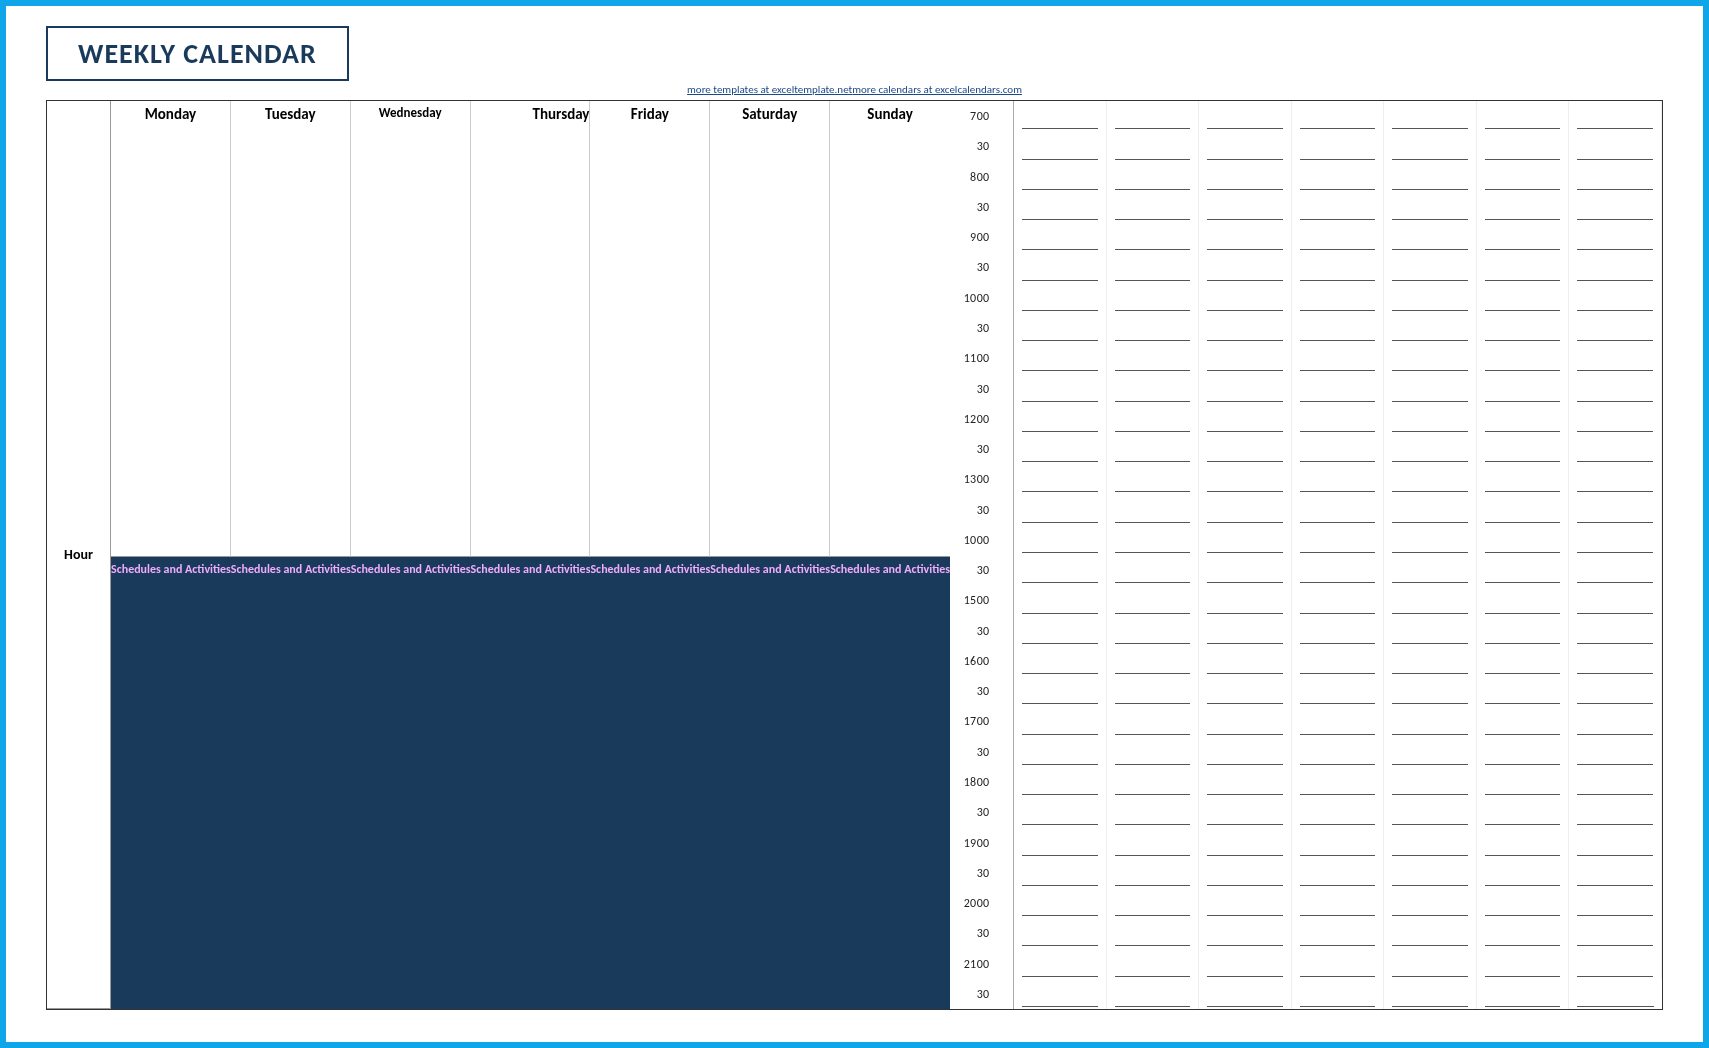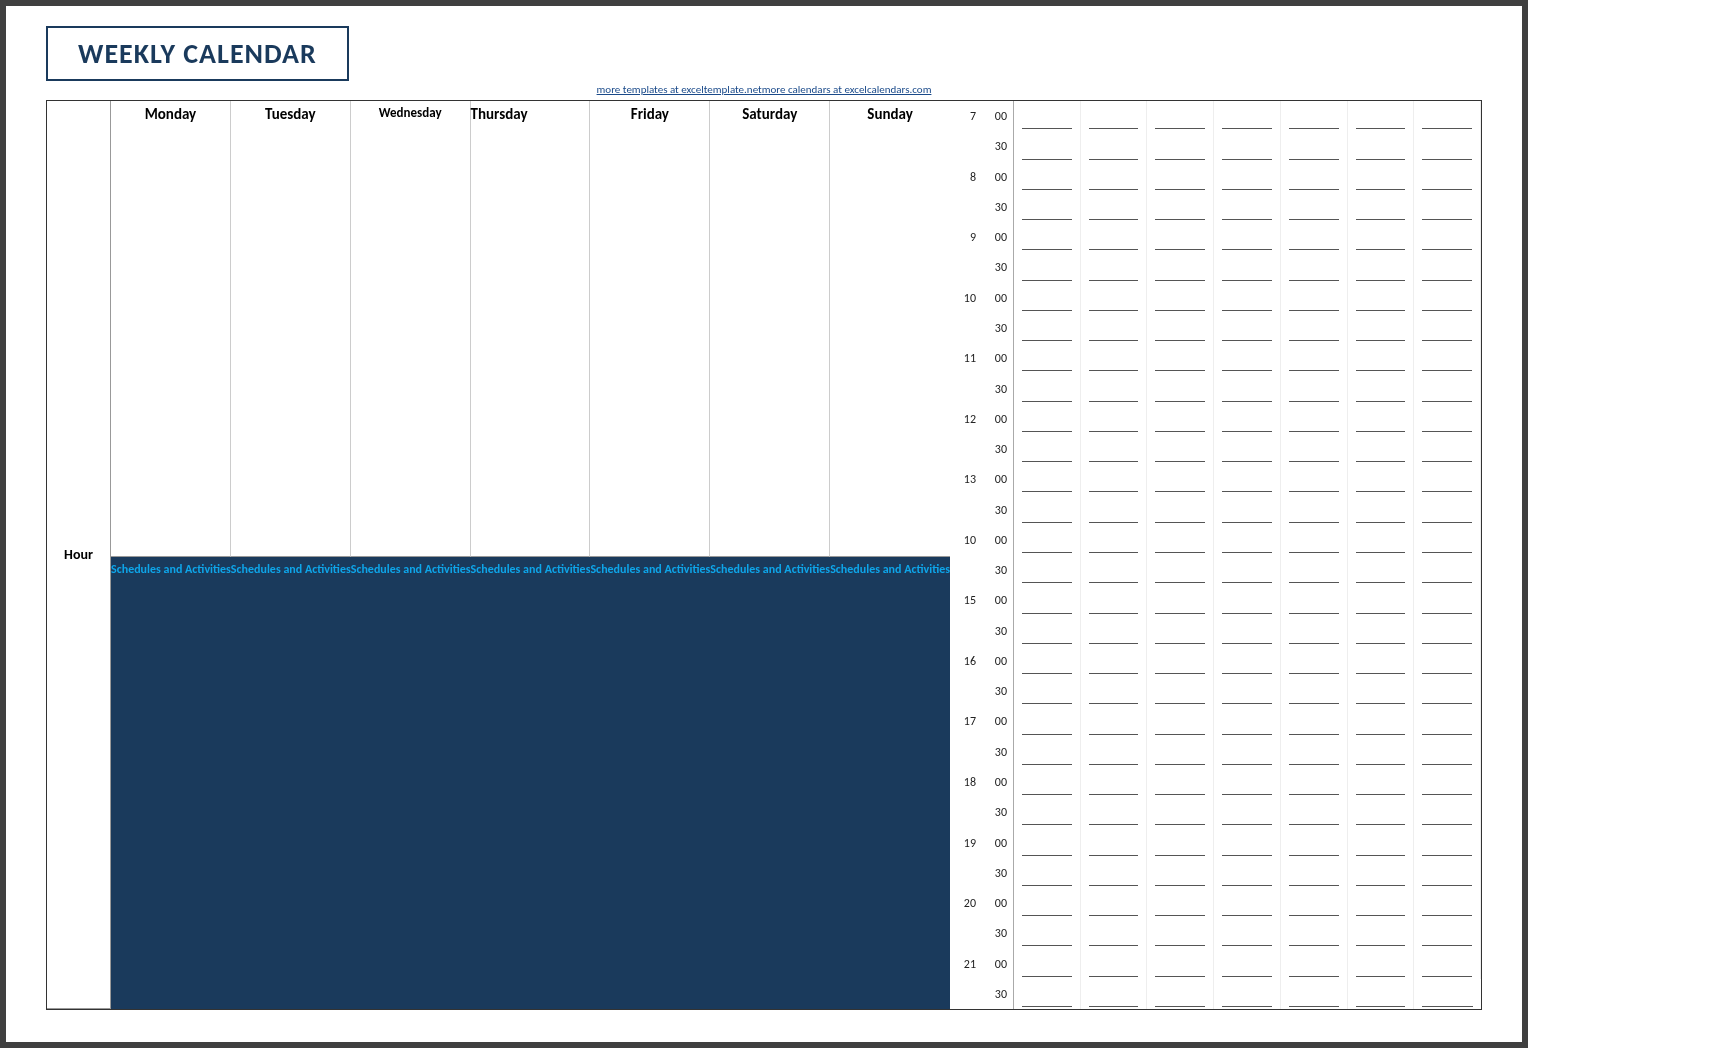--- a/index.html
+++ b/index.html
@@ -2,22 +2,22 @@
 <html><head>
 <meta charset="utf-8">
 <style>
   * { box-sizing: border-box; margin: 0; padding: 0; }
   body {
     font-family: Calibri, Arial, sans-serif;
     background: #fff;
     padding: 0;
   }
   .outer-frame {
-    border: 6px solid #404040;
-    width: 1528px;
+    border: 6px solid #0ea5e9;
+    width: 1709px;
     height: 1048px;
     padding: 20px 40px 30px 40px;
   }
   .title-box {
     display: inline-block;
     border: 2px solid #1a3a5c;
     padding: 8px 30px;
     margin-bottom: 2px;
   }
   .title-box h1 {
@@ -35,21 +35,21 @@
   }
   .links-row a { color: #1a4a8a; text-decoration: underline; }
   .calendar {
     border: 1px solid #333;
     display: flex;
     flex-direction: row;
     height: 910px;
   }
   .sub-header {
     background: #1a3a5c;
-    color: #0ea5e9;
+    color: #f0abfc;
     text-align: center;
     font-size: 12px;
     font-weight: bold;
     padding: 5px 0;
   }
   .hour-header-merged {
     grid-row: span 2;
     display:flex; align-items:center; justify-content:center;
     border-right:1px solid #999; border-bottom:1px solid #999;
     font-weight:bold; font-size:14px;
@@ -68,21 +68,21 @@
   .hour-num {
     font-size: 12px;
     text-align: right;
     padding-right: 4px;
     display:flex; align-items:center; justify-content:flex-end;
     color:#222;
   }
   .minute-lbl {
     font-size: 12px;
     text-align: right;
-    padding-right: 6px;
+    padding-right: 24px;
     display:flex; align-items:center; justify-content:flex-end;
     border-right: 1px solid #aaa;
     color:#222;
   }
   .slot {
     border-right: 1px solid #eee;
     display:flex; align-items:flex-end;
     padding: 0 8px 2px 8px;
   }
   .slot:last-child { border-right:none; }
@@ -105,21 +105,21 @@
     <a href="#">more templates at exceltemplate.net</a>
     <a href="#">more calendars at excelcalendars.com</a>
   </div>
 
   <div class="calendar">
     <div class="header-wrap" id="header-wrap">
         <div class="hour-header-merged">Hour</div>
         <div class="day-col" style="grid-area: 1 / 2; text-align: center; font-weight: bold; font-size: 15px; padding: 4px 0px; border-right: 1px solid rgb(204, 204, 204); border-bottom: 1px solid rgb(153, 153, 153);">Monday</div>
         <div class="day-col" style="grid-area: 1 / 3; text-align: center; font-weight: bold; font-size: 15px; padding: 4px 0px; border-right: 1px solid rgb(204, 204, 204); border-bottom: 1px solid rgb(153, 153, 153);">Tuesday</div>
         <div class="day-col" style="grid-area: 1 / 4; text-align: center; font-weight: bold; font-size: 13px; padding: 4px 0px; border-right: 1px solid rgb(204, 204, 204); border-bottom: 1px solid rgb(153, 153, 153);">Wednesday</div>
-        <div class="day-col" style="grid-area: 1 / 5; text-align: left; font-weight: bold; font-size: 15px; padding: 4px 0px; border-right: 1px solid rgb(204, 204, 204); border-bottom: 1px solid rgb(153, 153, 153);">Thursday</div>
+        <div class="day-col" style="grid-area: 1 / 5; text-align: right; font-weight: bold; font-size: 15px; padding: 4px 0px; border-right: 1px solid rgb(204, 204, 204); border-bottom: 1px solid rgb(153, 153, 153);">Thursday</div>
         <div class="day-col" style="grid-area: 1 / 6; text-align: center; font-weight: bold; font-size: 15px; padding: 4px 0px; border-right: 1px solid rgb(204, 204, 204); border-bottom: 1px solid rgb(153, 153, 153);">Friday</div>
         <div class="day-col" style="grid-area: 1 / 7; text-align: center; font-weight: bold; font-size: 15px; padding: 4px 0px; border-right: 1px solid rgb(204, 204, 204); border-bottom: 1px solid rgb(153, 153, 153);">Saturday</div>
         <div class="day-col" style="grid-area: 1 / 8; text-align: center; font-weight: bold; font-size: 15px; padding: 4px 0px; border-right: none; border-bottom: 1px solid rgb(153, 153, 153);">Sunday</div>
         <div class="sub-header" style="grid-area: 2 / 2;">Schedules and Activities</div>
         <div class="sub-header" style="grid-area: 2 / 3;">Schedules and Activities</div>
         <div class="sub-header" style="grid-area: 2 / 4;">Schedules and Activities</div>
         <div class="sub-header" style="grid-area: 2 / 5;">Schedules and Activities</div>
         <div class="sub-header" style="grid-area: 2 / 6;">Schedules and Activities</div>
         <div class="sub-header" style="grid-area: 2 / 7;">Schedules and Activities</div>
         <div class="sub-header" style="grid-area: 2 / 8;">Schedules and Activities</div>

